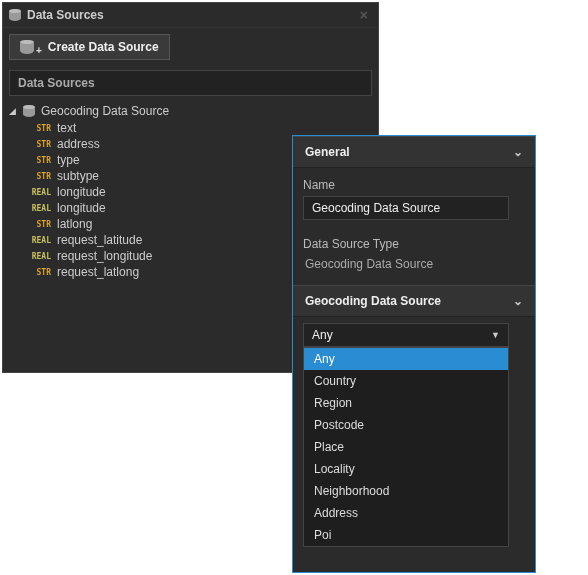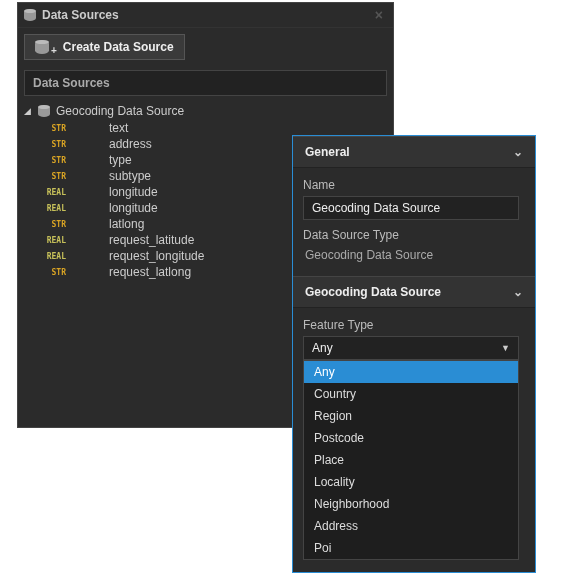--- a/index.html
+++ b/index.html
@@ -1,22 +1,22 @@
 <!DOCTYPE html>
 <html><head>
 <meta charset="utf-8">
 <style>
   * { box-sizing: border-box; margin: 0; padding: 0; font-family: "Segoe UI", Arial, sans-serif; }
   body { background: #fff; width: 588px; height: 575px; position: relative; overflow: hidden; }
   
   
   .left-panel {
     position: absolute;
-    left: 17px; top: 2px;
-    width: 377px; height: 426px;
+    left: 2px; top: 2px;
+    width: 377px; height: 371px;
     background: #2b2b2b;
     border: 1px solid #444;
   }
   .panel-title {
     display: flex; align-items: center;
     padding: 4px 6px;
     color: #ccc; font-size: 12px; font-weight: bold;
     border-bottom: 1px solid #333;
   }
   .panel-title .spacer { flex: 1; }
@@ -50,21 +50,21 @@
     background: #222;
     border: 1px solid #444;
     color: #aaa; font-size: 12px; font-weight: bold;
   }
   
   .tree { margin: 2px 6px; color: #ccc; font-size: 12px; }
   .tree-root { display: flex; align-items: center; padding: 2px 0; }
   .caret { width: 10px; color: #ccc; font-size: 9px; margin-right: 4px; }
   .tree-root .dbicon { width: 12px; height: 12px; margin-right: 6px; }
   .tree-children { margin-left: 18px; }
-  .tree-item { display: flex; align-items: center; padding: 1px 0; gap: 37px; }
+  .tree-item { display: flex; align-items: center; padding: 1px 0; }
   .type-badge {
     font-size: 8px; font-weight: bold;
     width: 24px; text-align: right;
     margin-right: 6px;
     font-family: monospace;
   }
   .type-STR { color: #d9a424; }
   .type-REAL { color: #c7c15a; }
   .field-name { color: #ccc; }
   
@@ -80,21 +80,21 @@
     display: flex; align-items: center;
     padding: 8px 12px;
     background: #333;
     color: #eee; font-size: 12px; font-weight: bold;
     border-top: 1px solid #444;
     border-bottom: 1px solid #222;
   }
   .section-head .spacer { flex: 1; }
   .chev { font-size: 12px; color: #ccc; }
   
-  .section-body { padding: 6px 16px 10px 10px; }
+  .section-body { padding: 6px 26px 10px 10px; }
   .field-label { color: #bbb; font-size: 12px; margin: 4px 0 4px 0; }
   .text-input {
     width: 100%;
     background: #222;
     border: 1px solid #444;
     color: #eee; font-size: 12px;
     padding: 4px 8px;
   }
   .static-value { color: #aaa; font-size: 12px; padding: 2px 0 4px 2px; }
   
@@ -196,31 +196,30 @@
 
 <div class="right-panel">
   <div class="section-head">
     <span>General</span>
     <span class="spacer"></span>
     <span class="chev">⌄</span>
   </div>
   <div class="section-body">
     <div class="field-label">Name</div>
     <input class="text-input" value="Geocoding Data Source" style="">
-    <div class="field-label" style="margin-top:8px">Data Source Type</div>
+    <div class="field-label" style="margin-top:17px">Data Source Type</div>
     <div class="static-value">Geocoding Data Source</div>
   </div>
 
   <div class="section-head">
     <span>Geocoding Data Source</span>
     <span class="spacer"></span>
     <span class="chev">⌄</span>
   </div>
   <div class="section-body">
-    <div class="field-label">Feature Type</div>
     <div class="dropdown">
       <span>Any</span>
       <span class="spacer"></span>
       <span class="dd-caret">▼</span>
     </div>
     <div class="dropdown-list" id="feature-type-list">
         <div class="dd-item selected">Any</div>
         <div class="dd-item">Country</div>
         <div class="dd-item">Region</div>
         <div class="dd-item">Postcode</div>

